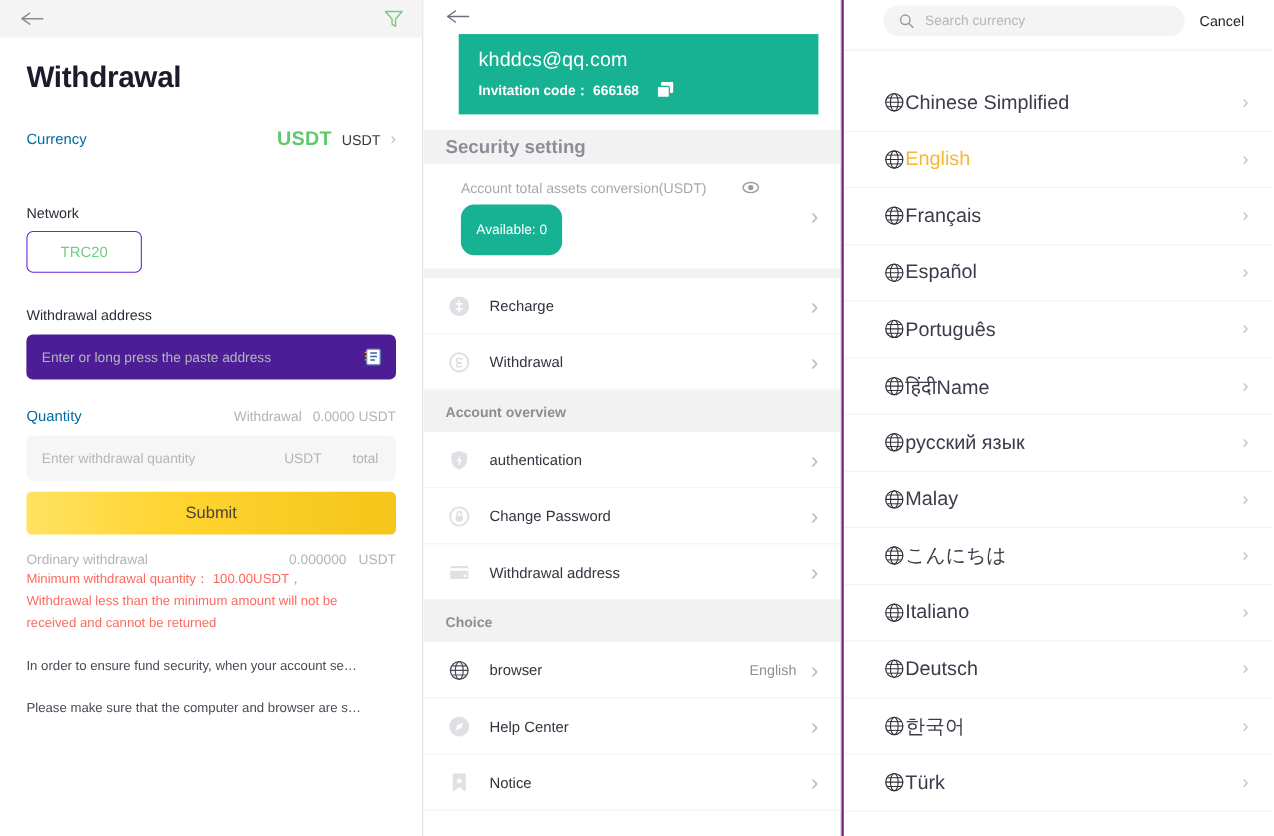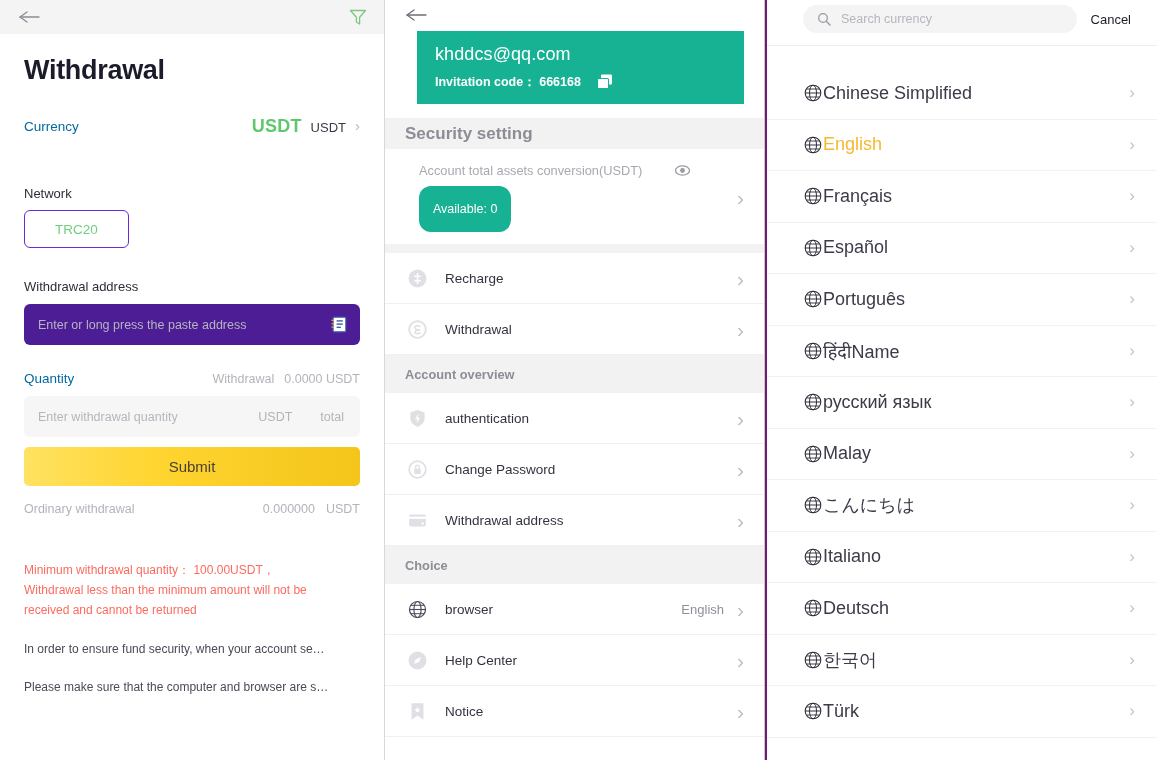--- a/index.html
+++ b/index.html
@@ -74,21 +74,21 @@
     background: linear-gradient(to right, #ffe262 0%, #ffd531 38%, #f4c51a 100%);
     display: flex; align-items: center; justify-content: center;
     font-size: 15px; color: #4a4036; border: none; width: 100%;
     cursor: pointer;
   }
   .ordinary-row { margin-top: 16px; }
   .ordinary-lbl { font-size: 12.5px; color: #b3b3bb; }
   .ordinary-val { font-size: 12.5px; color: #b3b3bb; }
   .ordinary-val .sp { padding-left: 11px; }
 
-  .warn-block { margin-top: 44px; }
+  .warn-block { }
   .warn-red { font-size: 12px; color: #fc6b5f; line-height: 20px; }
   .note-gray { font-size: 12px; color: #4a4a58; margin-top: 20px; line-height: 18px;
     white-space: nowrap; overflow: hidden; text-overflow: ellipsis; }
 
   
   .panel2 {
     width: 380px; height: 760px; background: #ffffff;
     position: relative; overflow: hidden;
     border-right: 1px solid #c9c9c9;
   }

